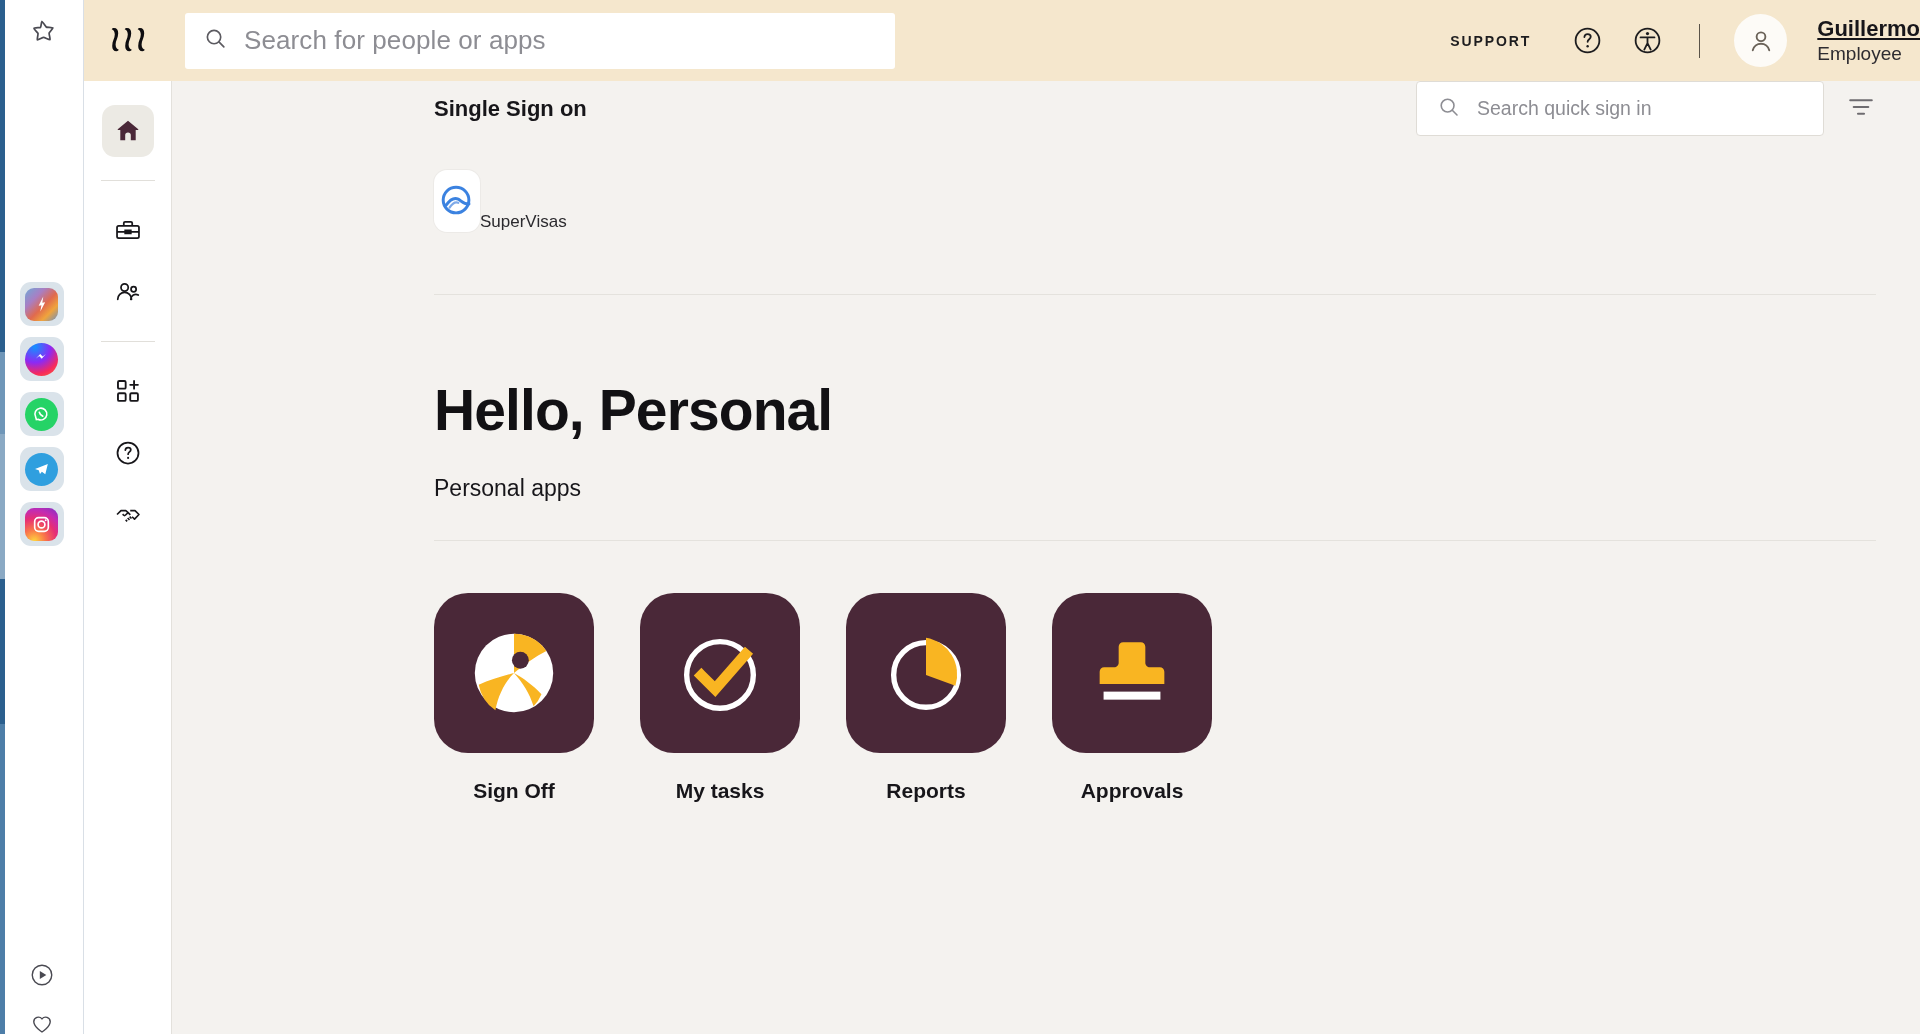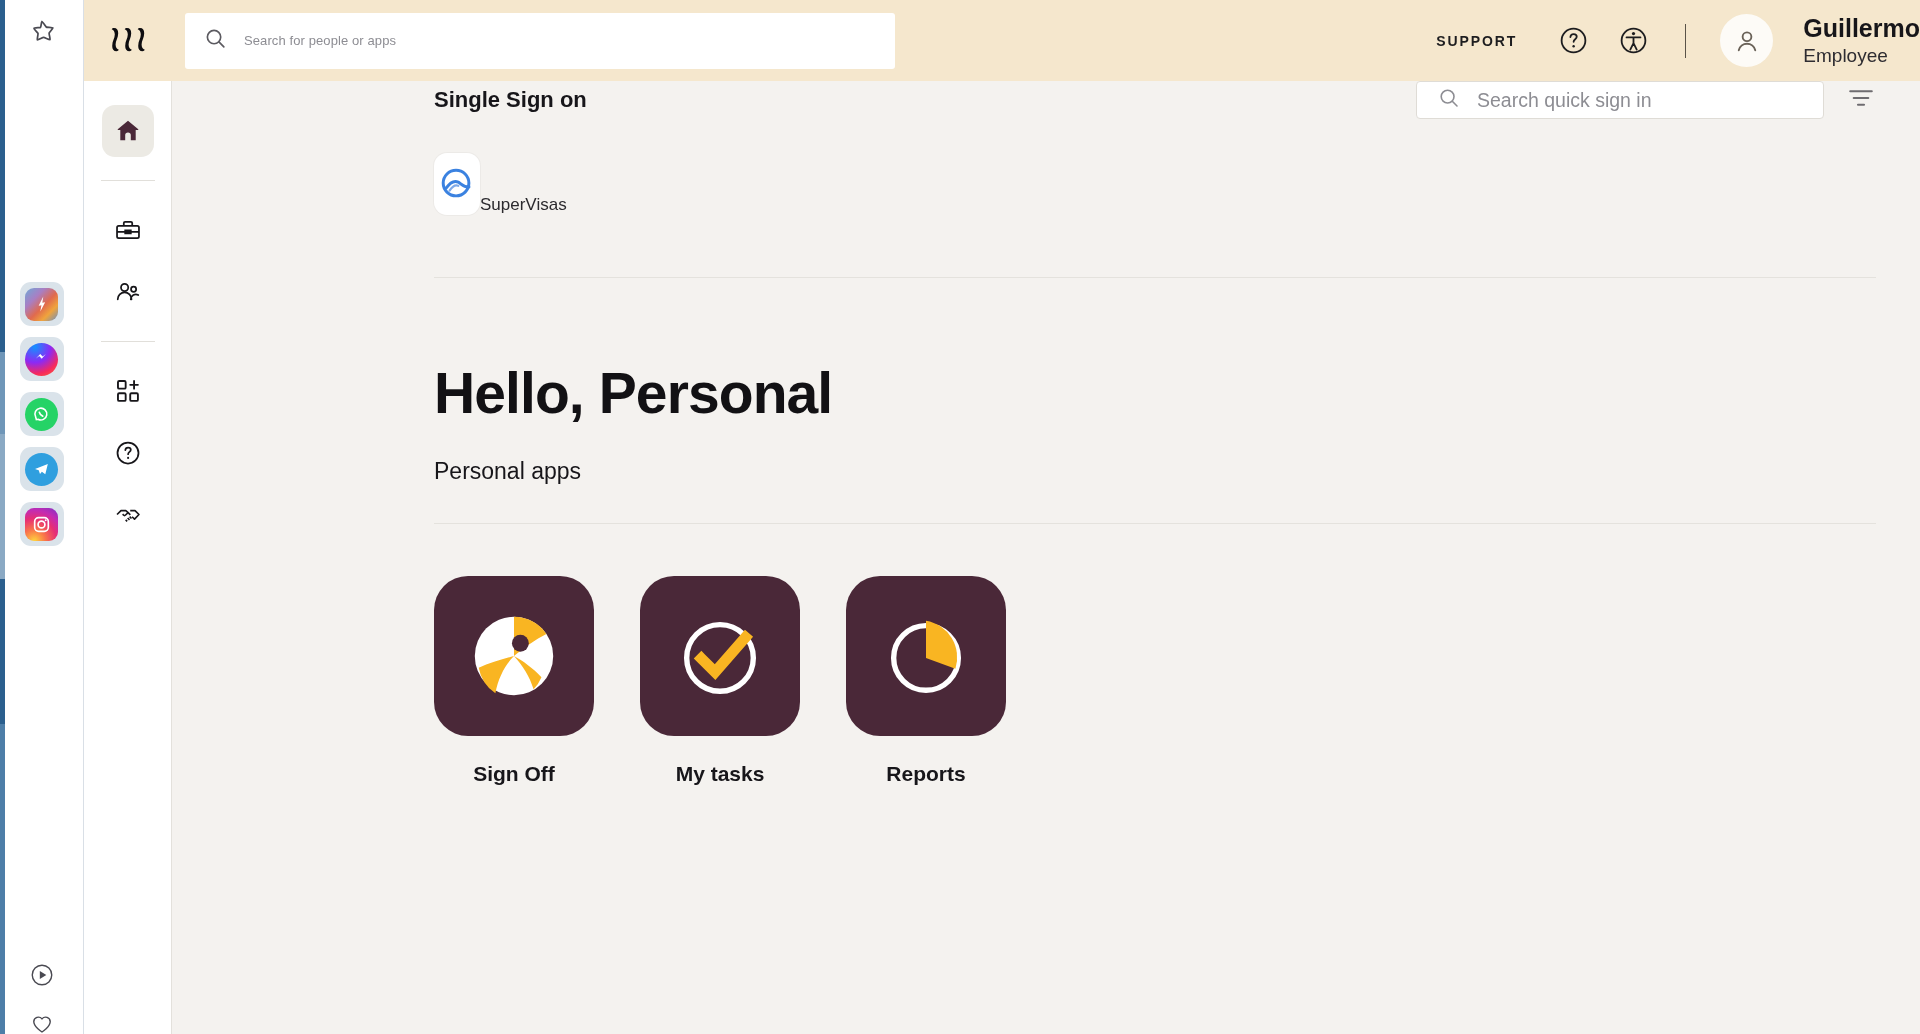--- a/index.html
+++ b/index.html
@@ -108,21 +108,21 @@
     height: 56px;
     background: #ffffff;
     border-radius: 3px;
     display: flex;
     align-items: center;
     padding: 0 18px;
     flex: none;
   }
   .topsearch .ph {
     margin-left: 16px;
-    font-size: 13px;
+    font-size: 26px;
     color: #8d8d93;
     letter-spacing: .1px;
   }
   .topright {
     margin-left: auto;
     display: flex;
     align-items: center;
     gap: 16px;
     padding-right: 0;
   }
@@ -147,24 +147,25 @@
     border-radius: 50%;
     background: #fdfbf7;
     display: flex; align-items: center; justify-content: center;
     flex: none;
   }
   .userblock {
     margin-left: 14px;
     line-height: 1.25;
   }
   .user-name {
-    font-size: 25px;
+    font-size: 22px;
     font-weight: bold;
     color: #17161a;
     white-space: nowrap;
+    text-decoration: underline;
   }
   .user-role {
     font-size: 19px;
     color: #2e2c31;
     white-space: nowrap;
   }
 
   
   .app-body {
     flex: 1;
@@ -221,21 +222,21 @@
     color: #17161a;
   }
   .quick-wrap {
     margin-left: auto;
     display: flex;
     align-items: center;
     gap: 22px;
   }
   .quick-search {
     width: 408px;
-    height: 38px;
+    height: 55px;
     background: #ffffff;
     border: 1px solid #dfdcd6;
     border-radius: 4px;
     display: flex;
     align-items: center;
     padding: 0 20px;
   }
   .quick-search .ph {
     margin-left: 16px;
     font-size: 19.5px;
@@ -579,20 +580,29 @@
             <div class="app-tile">
               <div class="app-icon">
                 <svg width="98" height="98" viewBox="0 0 100 100" fill="none">
                   <circle cx="50" cy="52" r="33" stroke="#ffffff" stroke-width="5.5"></circle>
                   <path d="M50 52 L50 14 A38 38 0 0 1 80 63 Z" fill="#f9b522"></path>
                 </svg>
               </div>
               <div class="app-label">Reports</div>
             </div>
 
+            <div class="app-tile">
+              <div class="app-icon">
+                <svg width="98" height="98" viewBox="0 0 100 100">
+                  <path d="M41 18.5h18c2.6 0 4.6 2.1 4.6 4.6v16.5c0 2.5 2.1 4.6 4.6 4.6h10.2c2.6 0 4.6 2.1 4.6 4.6v12.5H17V48.8c0-2.5 2-4.6 4.6-4.6h10.2c2.5 0 4.6-2.1 4.6-4.6V23.1c0-2.5 2-4.6 4.6-4.6z" fill="#f9b522"></path>
+                  <rect x="21" y="69" width="58" height="8.2" fill="#ffffff"></rect>
+                </svg>
+              </div>
+              <div class="app-label">Approvals</div>
+            </div>
 
           </div>
 
         </div>
       </div>
 
     </div>
   </div>
 </div>
 

